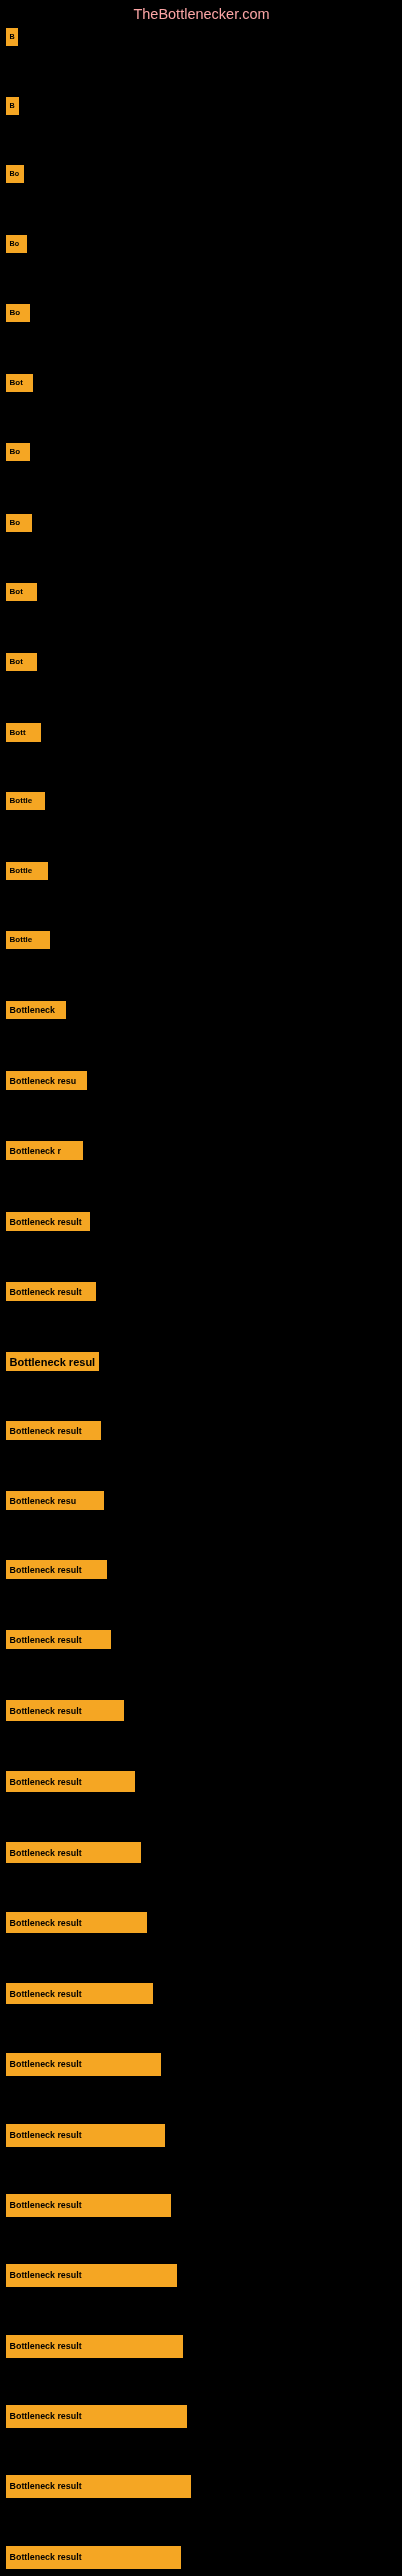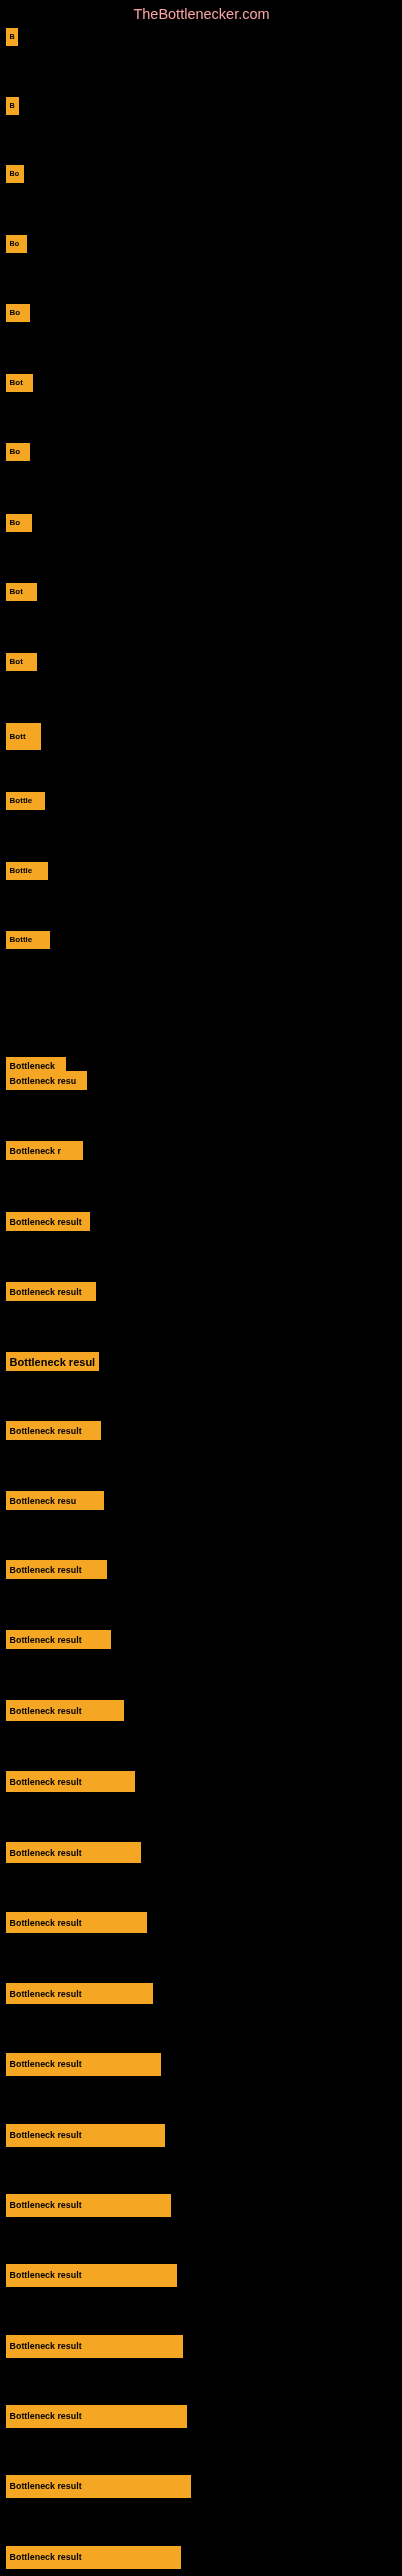--- a/index.html
+++ b/index.html
@@ -73,32 +73,32 @@
     <div class="bar-container" style="top: 514px;">
       <div class="bar" style="width: 26px; height: 17.7px; font-size: 8px;">Bo</div>
     </div>
     <div class="bar-container" style="top: 583px;">
       <div class="bar" style="width: 31px; height: 17.7px; font-size: 8px;">Bot</div>
     </div>
     <div class="bar-container" style="top: 653px;">
       <div class="bar" style="width: 31px; height: 17.7px; font-size: 8px;">Bot</div>
     </div>
     <div class="bar-container" style="top: 723px;">
-      <div class="bar" style="width: 35px; height: 27px; font-size: 8px;">Bott</div>
+      <div class="bar" style="width: 35px; height: 19px; font-size: 8px;">Bott</div>
     </div>
     <div class="bar-container" style="top: 792px;">
       <div class="bar" style="width: 39px; height: 17.7px; font-size: 8px;">Bottle</div>
     </div>
     <div class="bar-container" style="top: 862px;">
       <div class="bar" style="width: 42px; height: 17.7px; font-size: 8px;">Bottle</div>
     </div>
     <div class="bar-container" style="top: 931px;">
       <div class="bar" style="width: 44px; height: 17.7px; font-size: 8px;">Bottle</div>
     </div>
-    <div class="bar-container" style="top: 1057px; text-align: center;">
+    <div class="bar-container" style="top: 1001px; text-align: center;">
       <div class="bar" style="width: 60px; height: 17.7px; font-size: 8.9px;">Bottleneck</div>
     </div>
     <div class="bar-container" style="top: 1071px;">
       <div class="bar" style="width: 81px; height: 19.3px; font-size: 8.9px;">Bottleneck resu</div>
     </div>
     <div class="bar-container" style="top: 1141px;">
       <div class="bar" style="width: 77px; height: 19.3px; font-size: 8.9px;">Bottleneck r</div>
     </div>
     <div class="bar-container" style="top: 1212px;">
       <div class="bar" style="width: 84px; height: 19.3px; font-size: 8.9px;">Bottleneck result</div>

